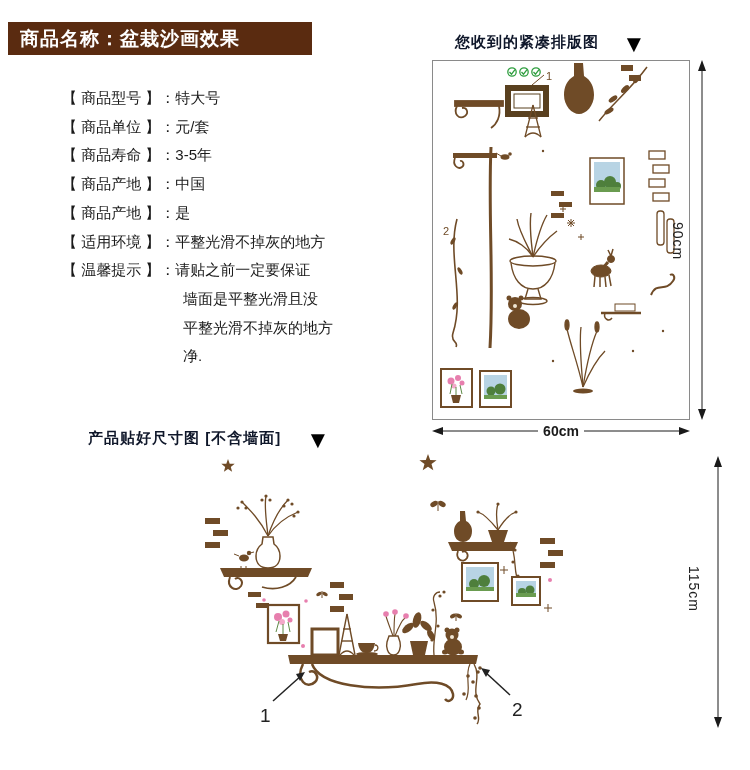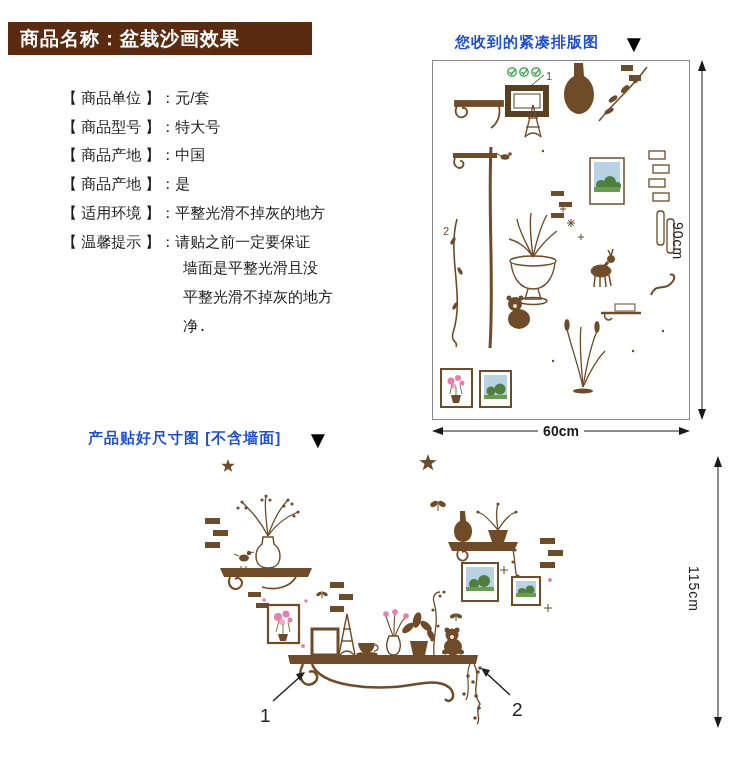--- a/index.html
+++ b/index.html
@@ -4,42 +4,43 @@
 <style>
   * { margin:0; padding:0; box-sizing:border-box; }
   html,body { background:#fff; }
   body { width:750px; height:770px; font-family:"Liberation Sans","DejaVu Sans",sans-serif; }
   .page { position:relative; width:750px; height:770px; background:#fff; overflow:hidden; }
   .abs { position:absolute; }
   .header-bar { left:8px; top:22px; width:304px; height:33px; background:var(--brand-brown);
     color:#fff; font-size:19px; font-weight:bold; line-height:33px; padding-left:12px; letter-spacing:1px; }
   .specs { left:62px; top:84px; font-size:15px; line-height:28.7px; color:#1a1a1a; }
   .spec-row { white-space:nowrap; }
-  .tip-line { padding-left:121px;font-family:Liberation Mono, monospace; }
-  .caption { font-size:15px; font-weight:bold; color:#1d4ed8; letter-spacing:1px; }
+  .tip-line { padding-left:121px; }
+  .caption { font-size:15px; font-weight:bold; color:#0f172a; letter-spacing:1px; }
   .tri { font-size:24px; color:#000; line-height:1; }
   .sheet-box { left:432px; top:60px; width:258px; height:360px; border:1px solid #8a8a8a; background:#fff; }
   .sheet-box svg { width:100%; height:100%; display:block; }
   .applied-art { left:60px; top:450px; width:600px; height:280px; }
   .applied-art svg { width:100%; height:100%; display:block; }
   .vlabel { writing-mode:vertical-rl; text-orientation:mixed; font-size:14px; color:#222; letter-spacing:1px; }
   svg text { font-family:inherit; }
 </style>
 </head>
 <body>
 
 <div class="page">
 
   <div class="abs header-bar">
     <span>商品名称：盆栽沙画效果</span>
   </div>
 
   <div class="abs specs">
+    <div class="spec-row"><span>【 商品型号 】：</span><span>特大号</span></div>
     <div class="spec-row"><span>【 商品单位 】：</span><span>元/套</span></div>
-    <div class="spec-row"><span>【 商品型号 】：</span><span>特大号</span></div>
+    <div class="spec-row"><span>【 商品寿命 】：</span><span>3-5年</span></div>
     <div class="spec-row"><span>【 商品产地 】：</span><span>中国</span></div>
     <div class="spec-row"><span>【 商品产地 】：</span><span>是</span></div>
     <div class="spec-row"><span>【 适用环境 】：</span><span>平整光滑不掉灰的地方</span></div>
     <div class="spec-row"><span>【 温馨提示 】：</span><span>请贴之前一定要保证</span></div>
     <div class="tip-line">墙面是平整光滑且没</div>
     <div class="tip-line">平整光滑不掉灰的地方</div>
     <div class="tip-line">净.</div>
   </div>
 
   <div class="abs caption" style="left:455px; top:33px;">您收到的紧凑排版图</div>

